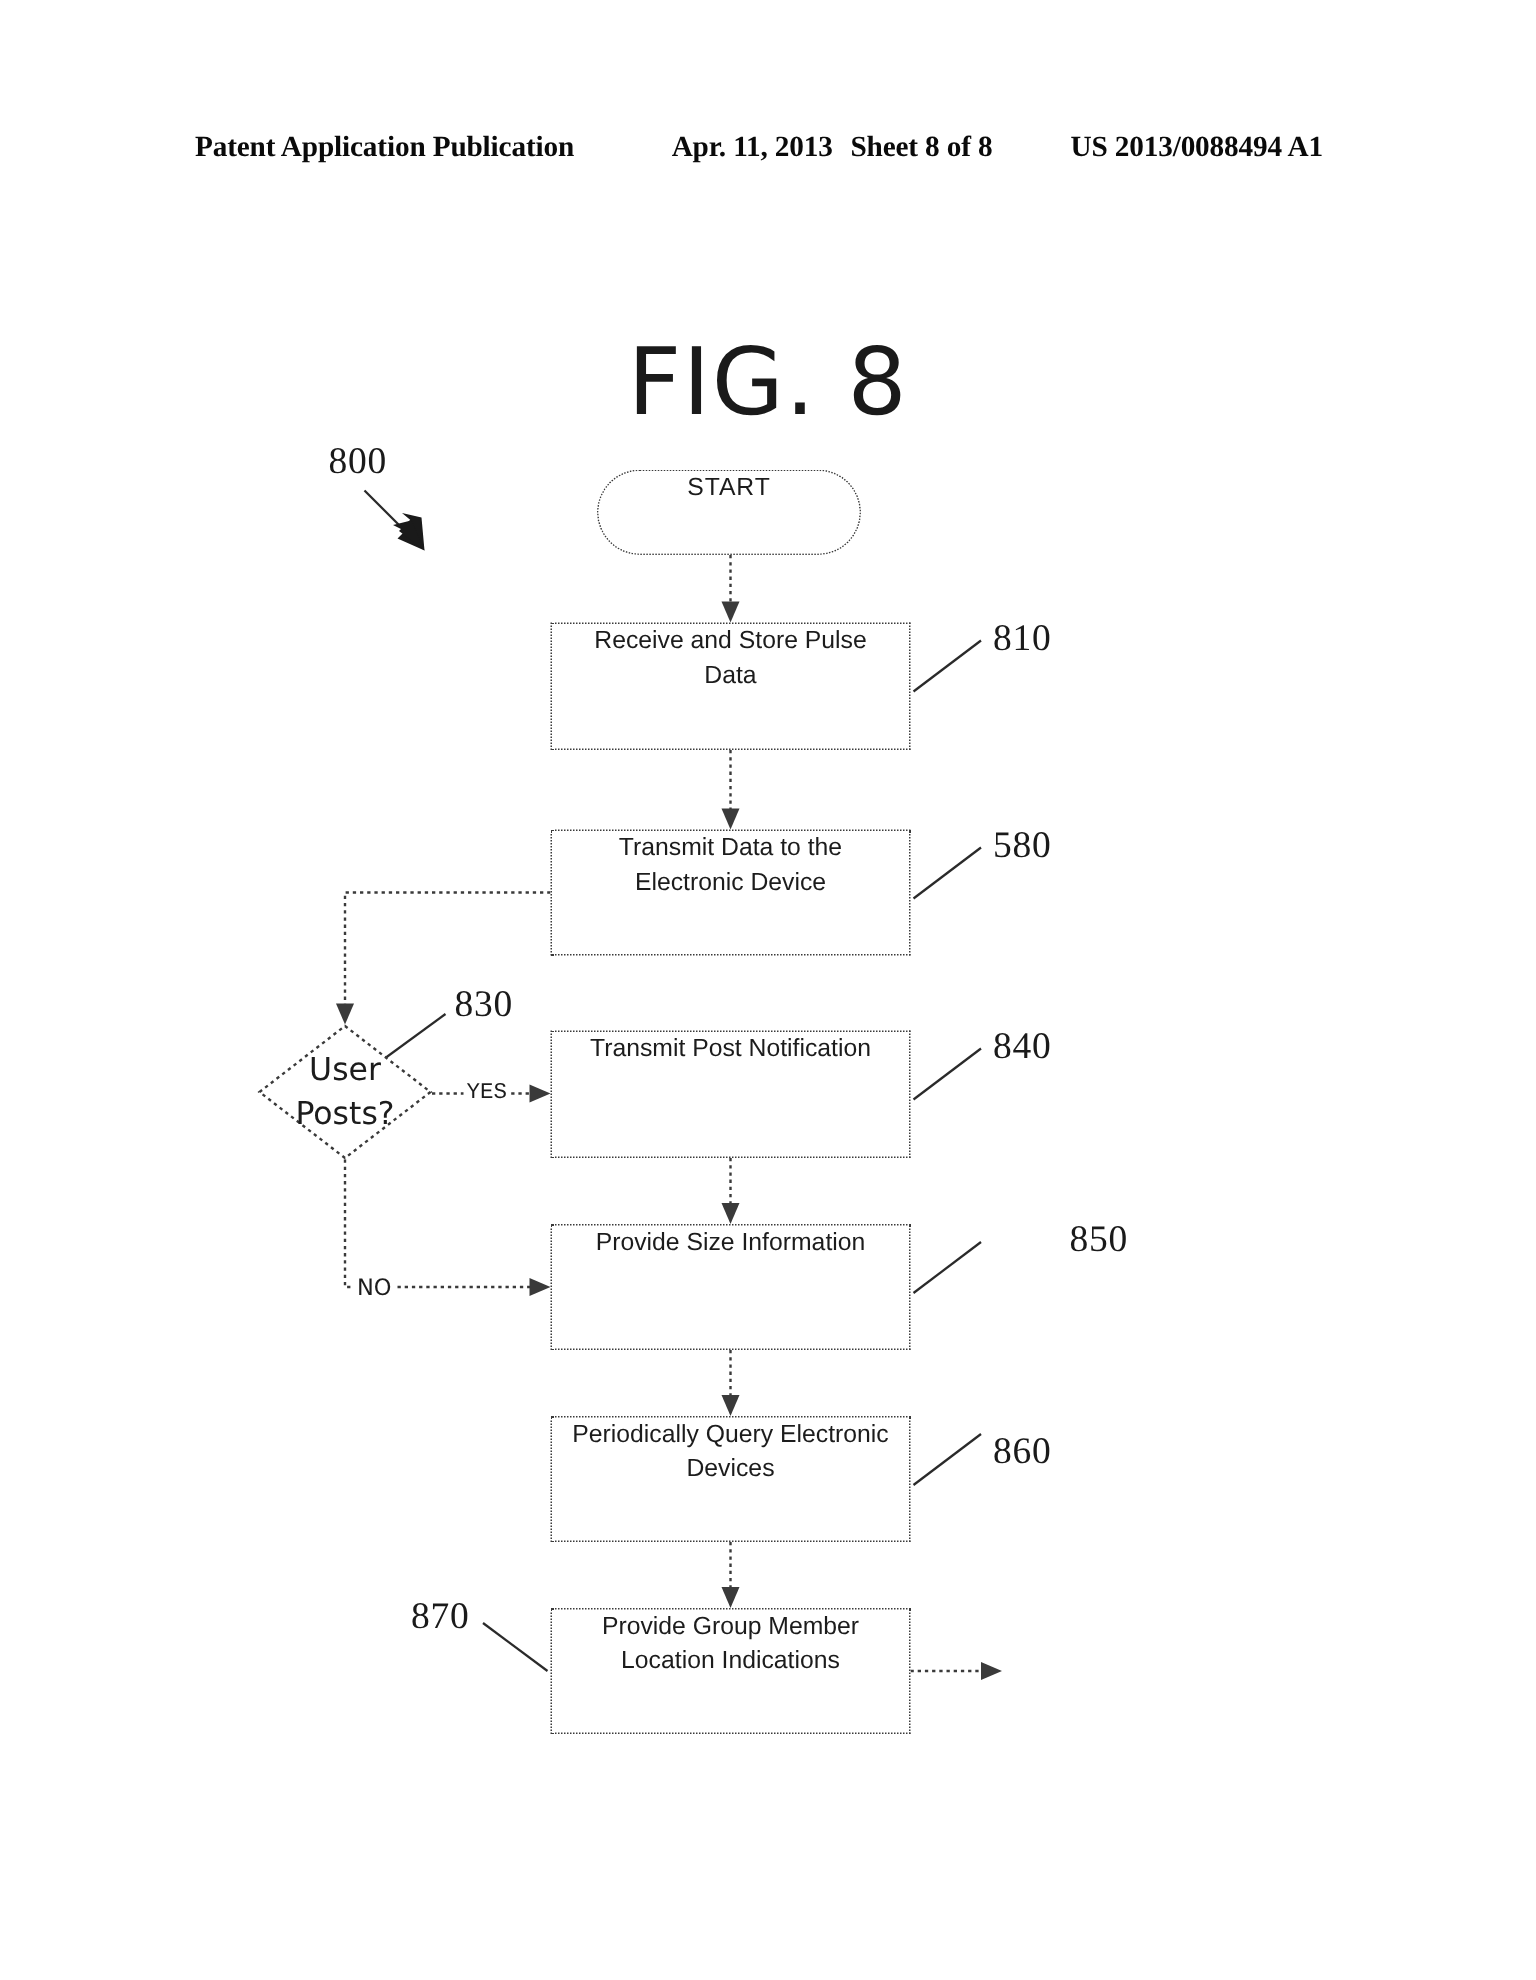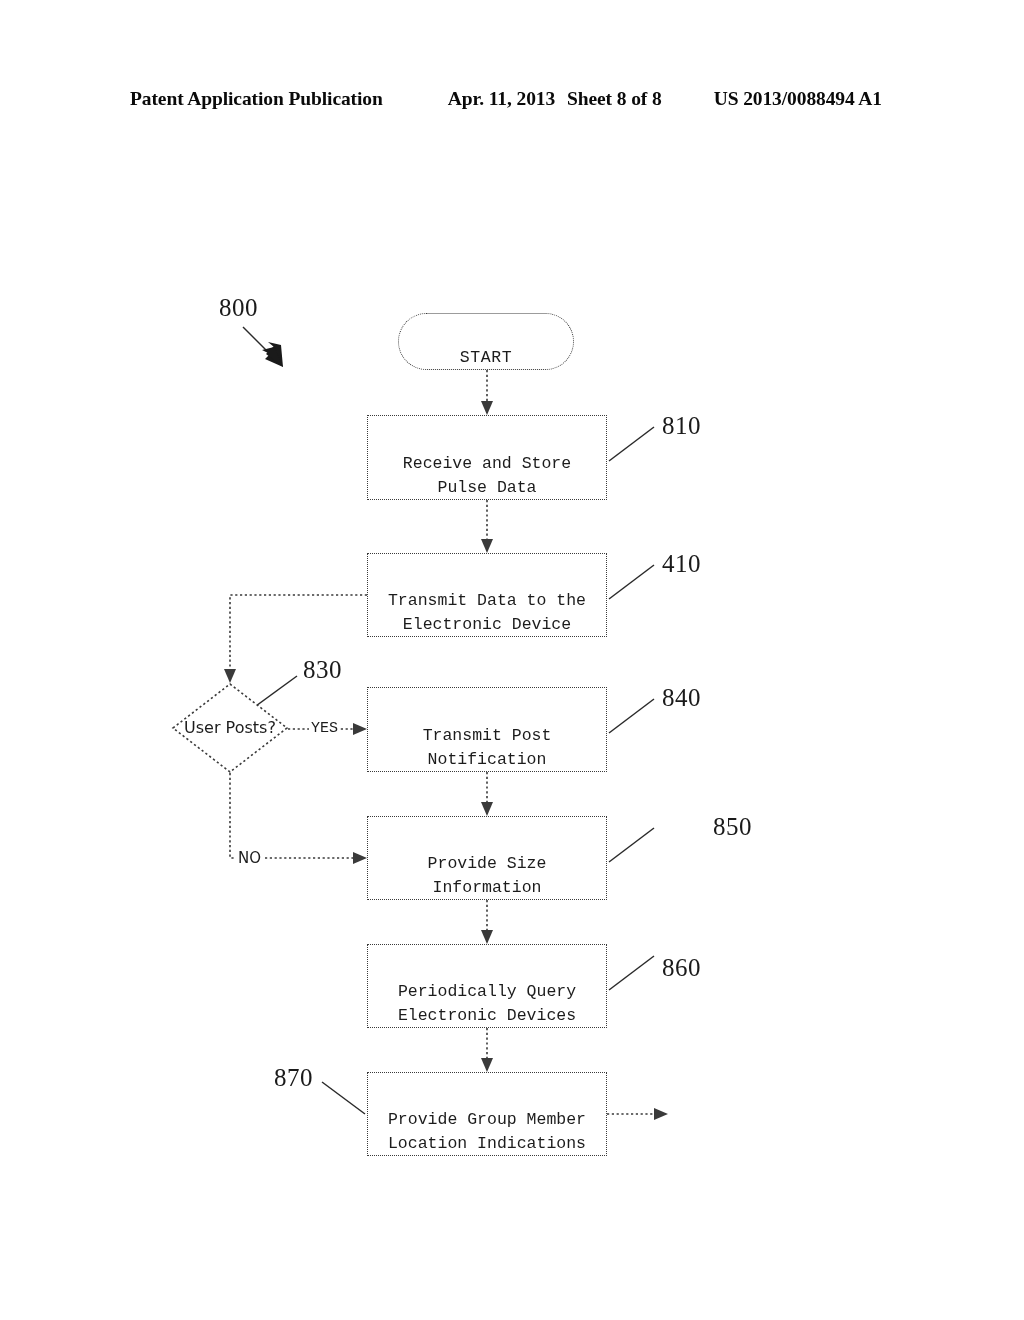--- a/index.html
+++ b/index.html
@@ -53,24 +53,24 @@
     font-weight: 400;
     color: #1a1a1a;
     letter-spacing: 1px;
   }
 
   
   .node {
     position: absolute;
     box-sizing: border-box;
     display: flex;
-    align-items: flex-end;
+    align-items: flex-start;
     justify-content: center;
     text-align: center;
-    font-family: Liberation Mono, monospace;
+    font-family: Liberation Sans, sans-serif;
     font-size: 16.5px;
     color: #1c1c1c;
     line-height: 1.42;
     background: #ffffff;
   }
   .proc {
     border: 1.6px dotted #3a3a3a;
     padding: 0 10px;
   }
   .term {
@@ -91,21 +91,21 @@
     position: absolute;
     left: 0;
     top: 0;
     width: 100%;
     height: 100%;
     display: flex;
     align-items: center;
     justify-content: center;
     text-align: center;
     font-family: "DejaVu Sans", sans-serif;
-    font-size: 16px;
+    font-size: 21px;
     color: #1c1c1c;
     line-height: 1.4;
   }
 
   
   .ref {
     position: absolute;
     font-family: "Liberation Serif", serif;
     font-size: 25px;
     color: #1a1a1a;
@@ -155,20 +155,21 @@
 
   <div id="header">
     <div>Patent Application Publication</div>
     <div class="hdr-mid">
       <span>Apr. 11, 2013</span>
       <span>Sheet 8 of 8</span>
     </div>
     <div>US 2013/0088494 A1</div>
   </div>
 
+  <div id="fig-title">FIG. 8</div>
 
   <svg id="wires" viewBox="0 0 1024 1320" xmlns="http://www.w3.org/2000/svg">
 
     <g>
       <line class="leader" x1="243" y1="327" x2="274" y2="358"></line>
       <polygon class="solid-arrowhead" points="283,367 265,359 270,354 262,350 274,347 268,342 281,345"></polygon>
       <polygon class="solid-arrowhead" points="283,367 266,354 274,346"></polygon>
     </g>
 
     <g>
@@ -259,20 +260,20 @@
   <div class="node proc" style="left:367px; top:1072px; width:240px; height:84px;">
     <span>Provide Group Member Location Indications</span>
   </div>
 
 
   <div class="edge-label" style="left:309px; top:720px;font-family:Liberation Mono, monospace;">YES</div>
   <div class="edge-label" style="left:236px; top:849px;">NO</div>
 
   <div class="ref" style="left:219px; top:294px;">800</div>
   <div class="ref" style="left:662px; top:412px;">810</div>
-  <div class="ref" style="left:662px; top:550px;">410</div>
+  <div class="ref" style="left:662px; top:550px;">580</div>
   <div class="ref" style="left:303px; top:656px;">830</div>
   <div class="ref" style="left:662px; top:684px;">840</div>
   <div class="ref" style="left:680px; top:813px;margin-left:33px;">850</div>
   <div class="ref" style="left:662px; top:954px;">860</div>
   <div class="ref" style="left:274px; top:1064px;">870</div>
 
 </div>
 
 </body></html>

